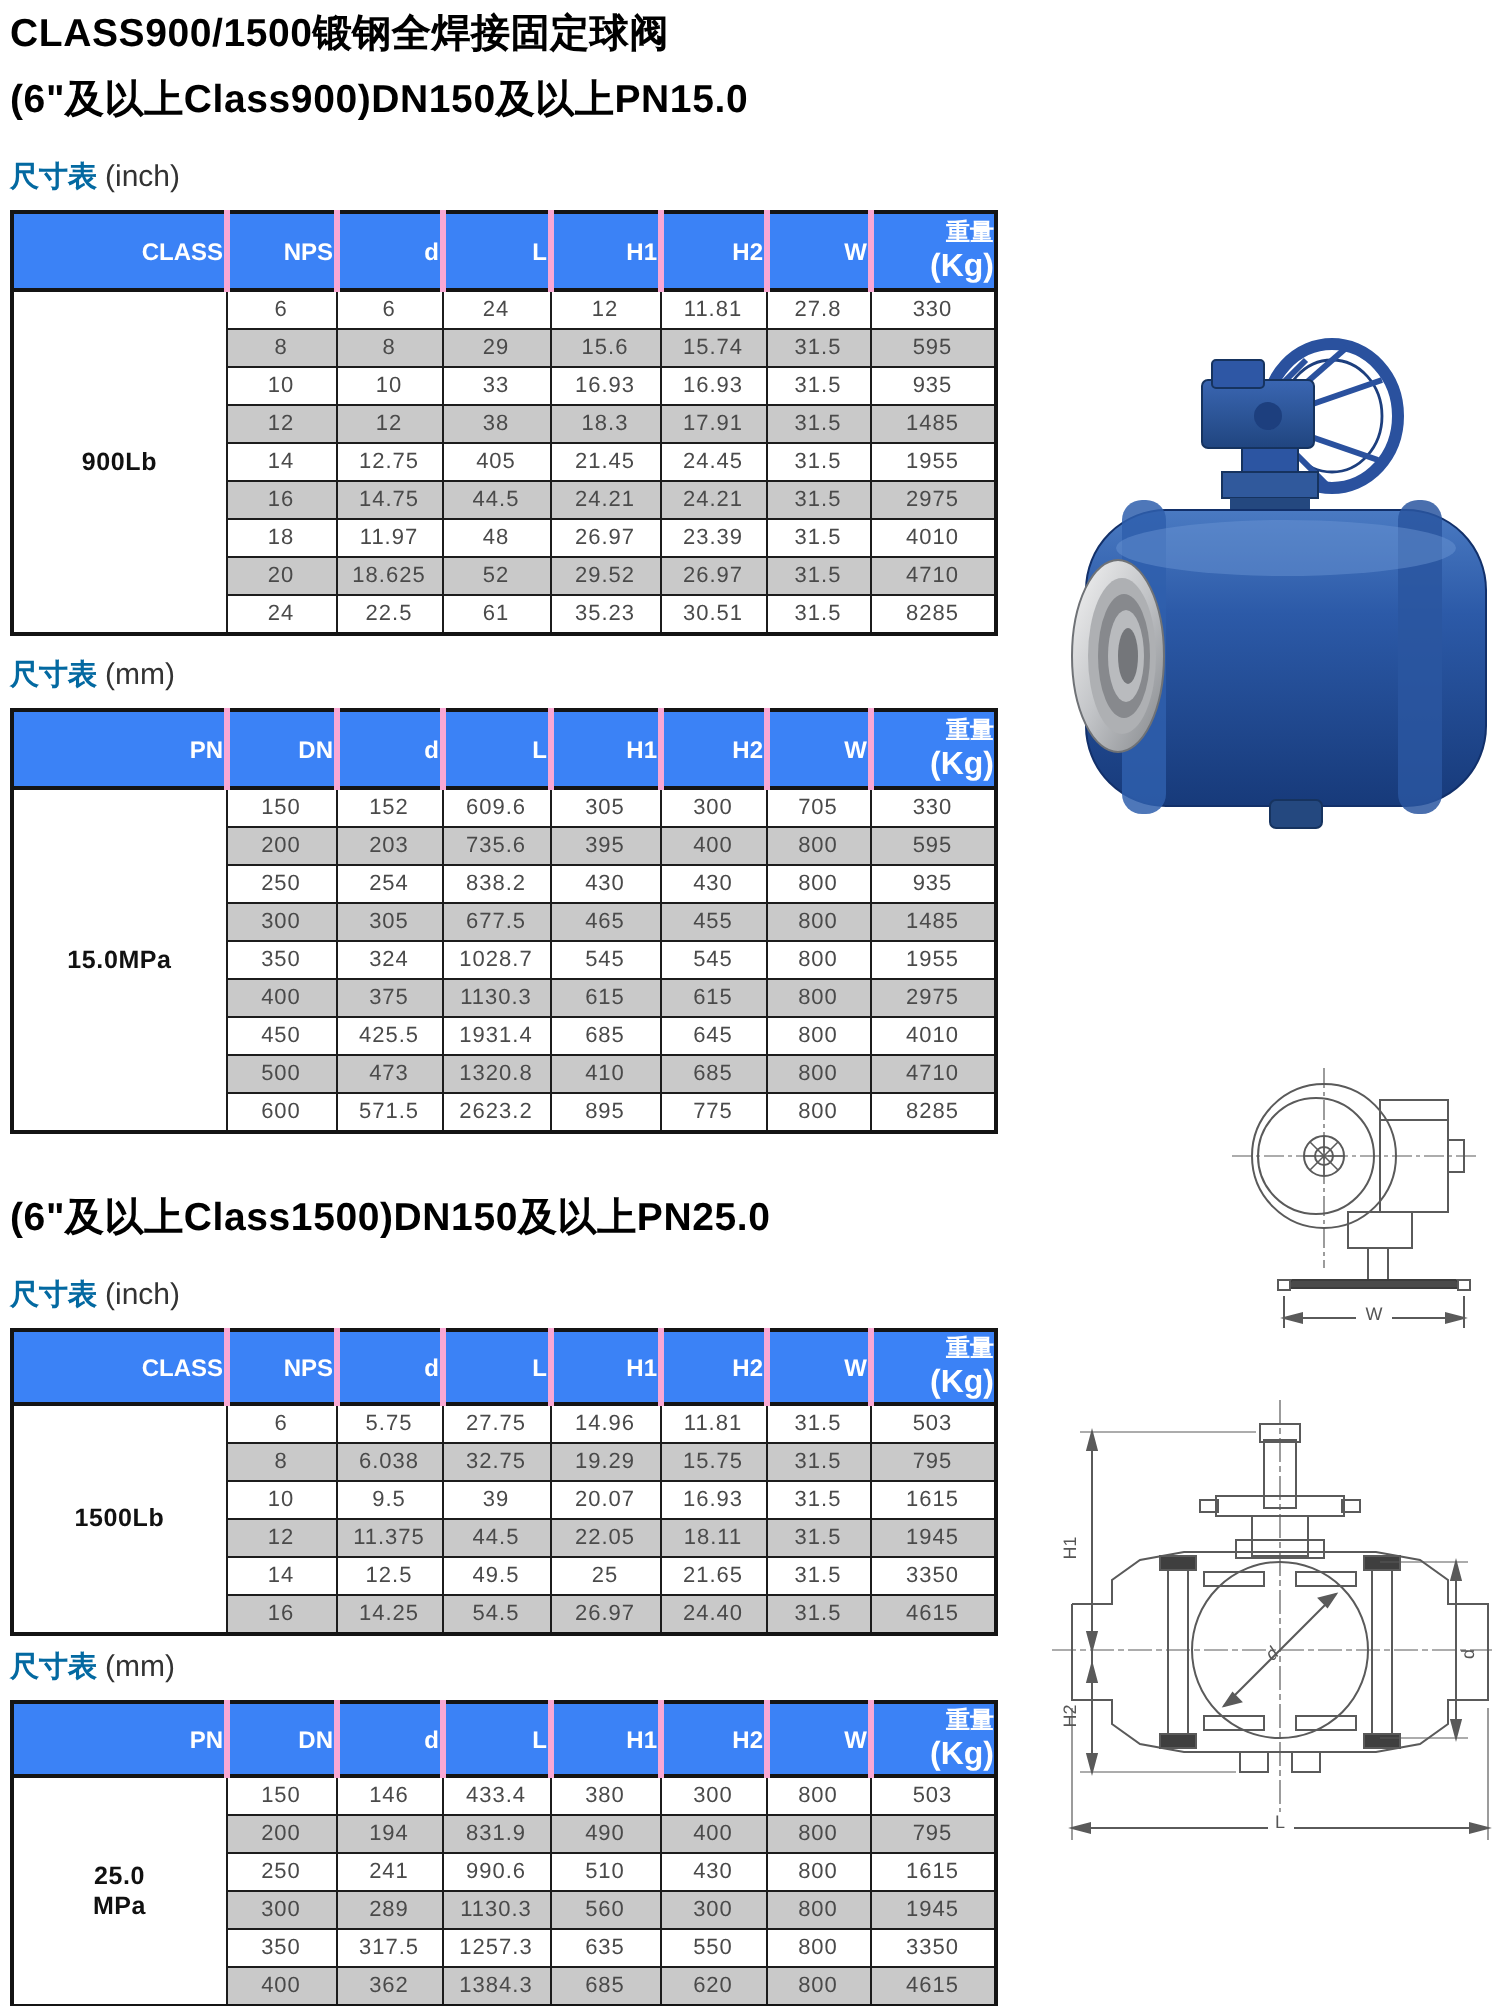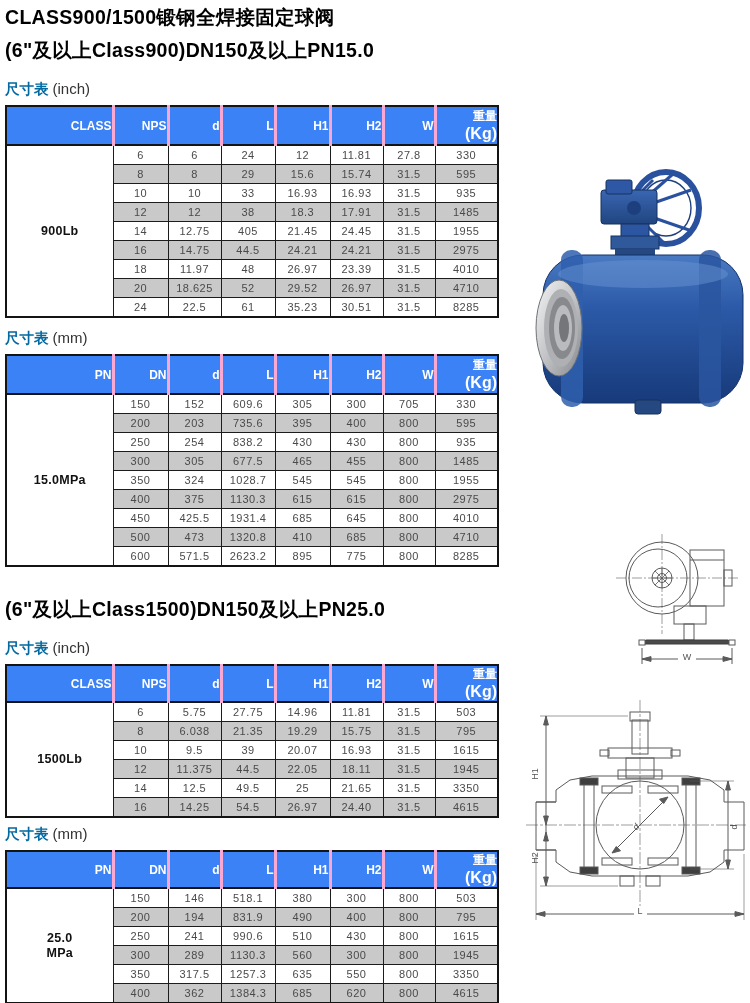--- a/index.html
+++ b/index.html
@@ -337,21 +337,21 @@
               <td>5.75</td>
               <td>27.75</td>
               <td>14.96</td>
               <td>11.81</td>
               <td>31.5</td>
               <td>503</td>
             </tr>
             <tr class="r-gray">
               <td>8</td>
               <td>6.038</td>
-              <td>21.35</td>
+              <td>32.75</td>
               <td>19.29</td>
               <td>15.75</td>
               <td>31.5</td>
               <td>795</td>
             </tr>
             <tr class="r-white">
               <td>10</td>
               <td>9.5</td>
               <td>39</td>
               <td>20.07</td>
@@ -415,21 +415,21 @@
                 <div>重量</div>
                 <div class="wt-sub">(Kg)</div>
               </th>
             </tr>
           </thead>
           <tbody>
             <tr class="r-white">
               <td class="group-cell" rowspan="6">25.0<br>MPa</td>
               <td>150</td>
               <td>146</td>
-              <td>518.1</td>
+              <td>433.4</td>
               <td>380</td>
               <td>300</td>
               <td>800</td>
               <td>503</td>
             </tr>
             <tr class="r-gray">
               <td>200</td>
               <td>194</td>
               <td>831.9</td>
               <td>490</td>

